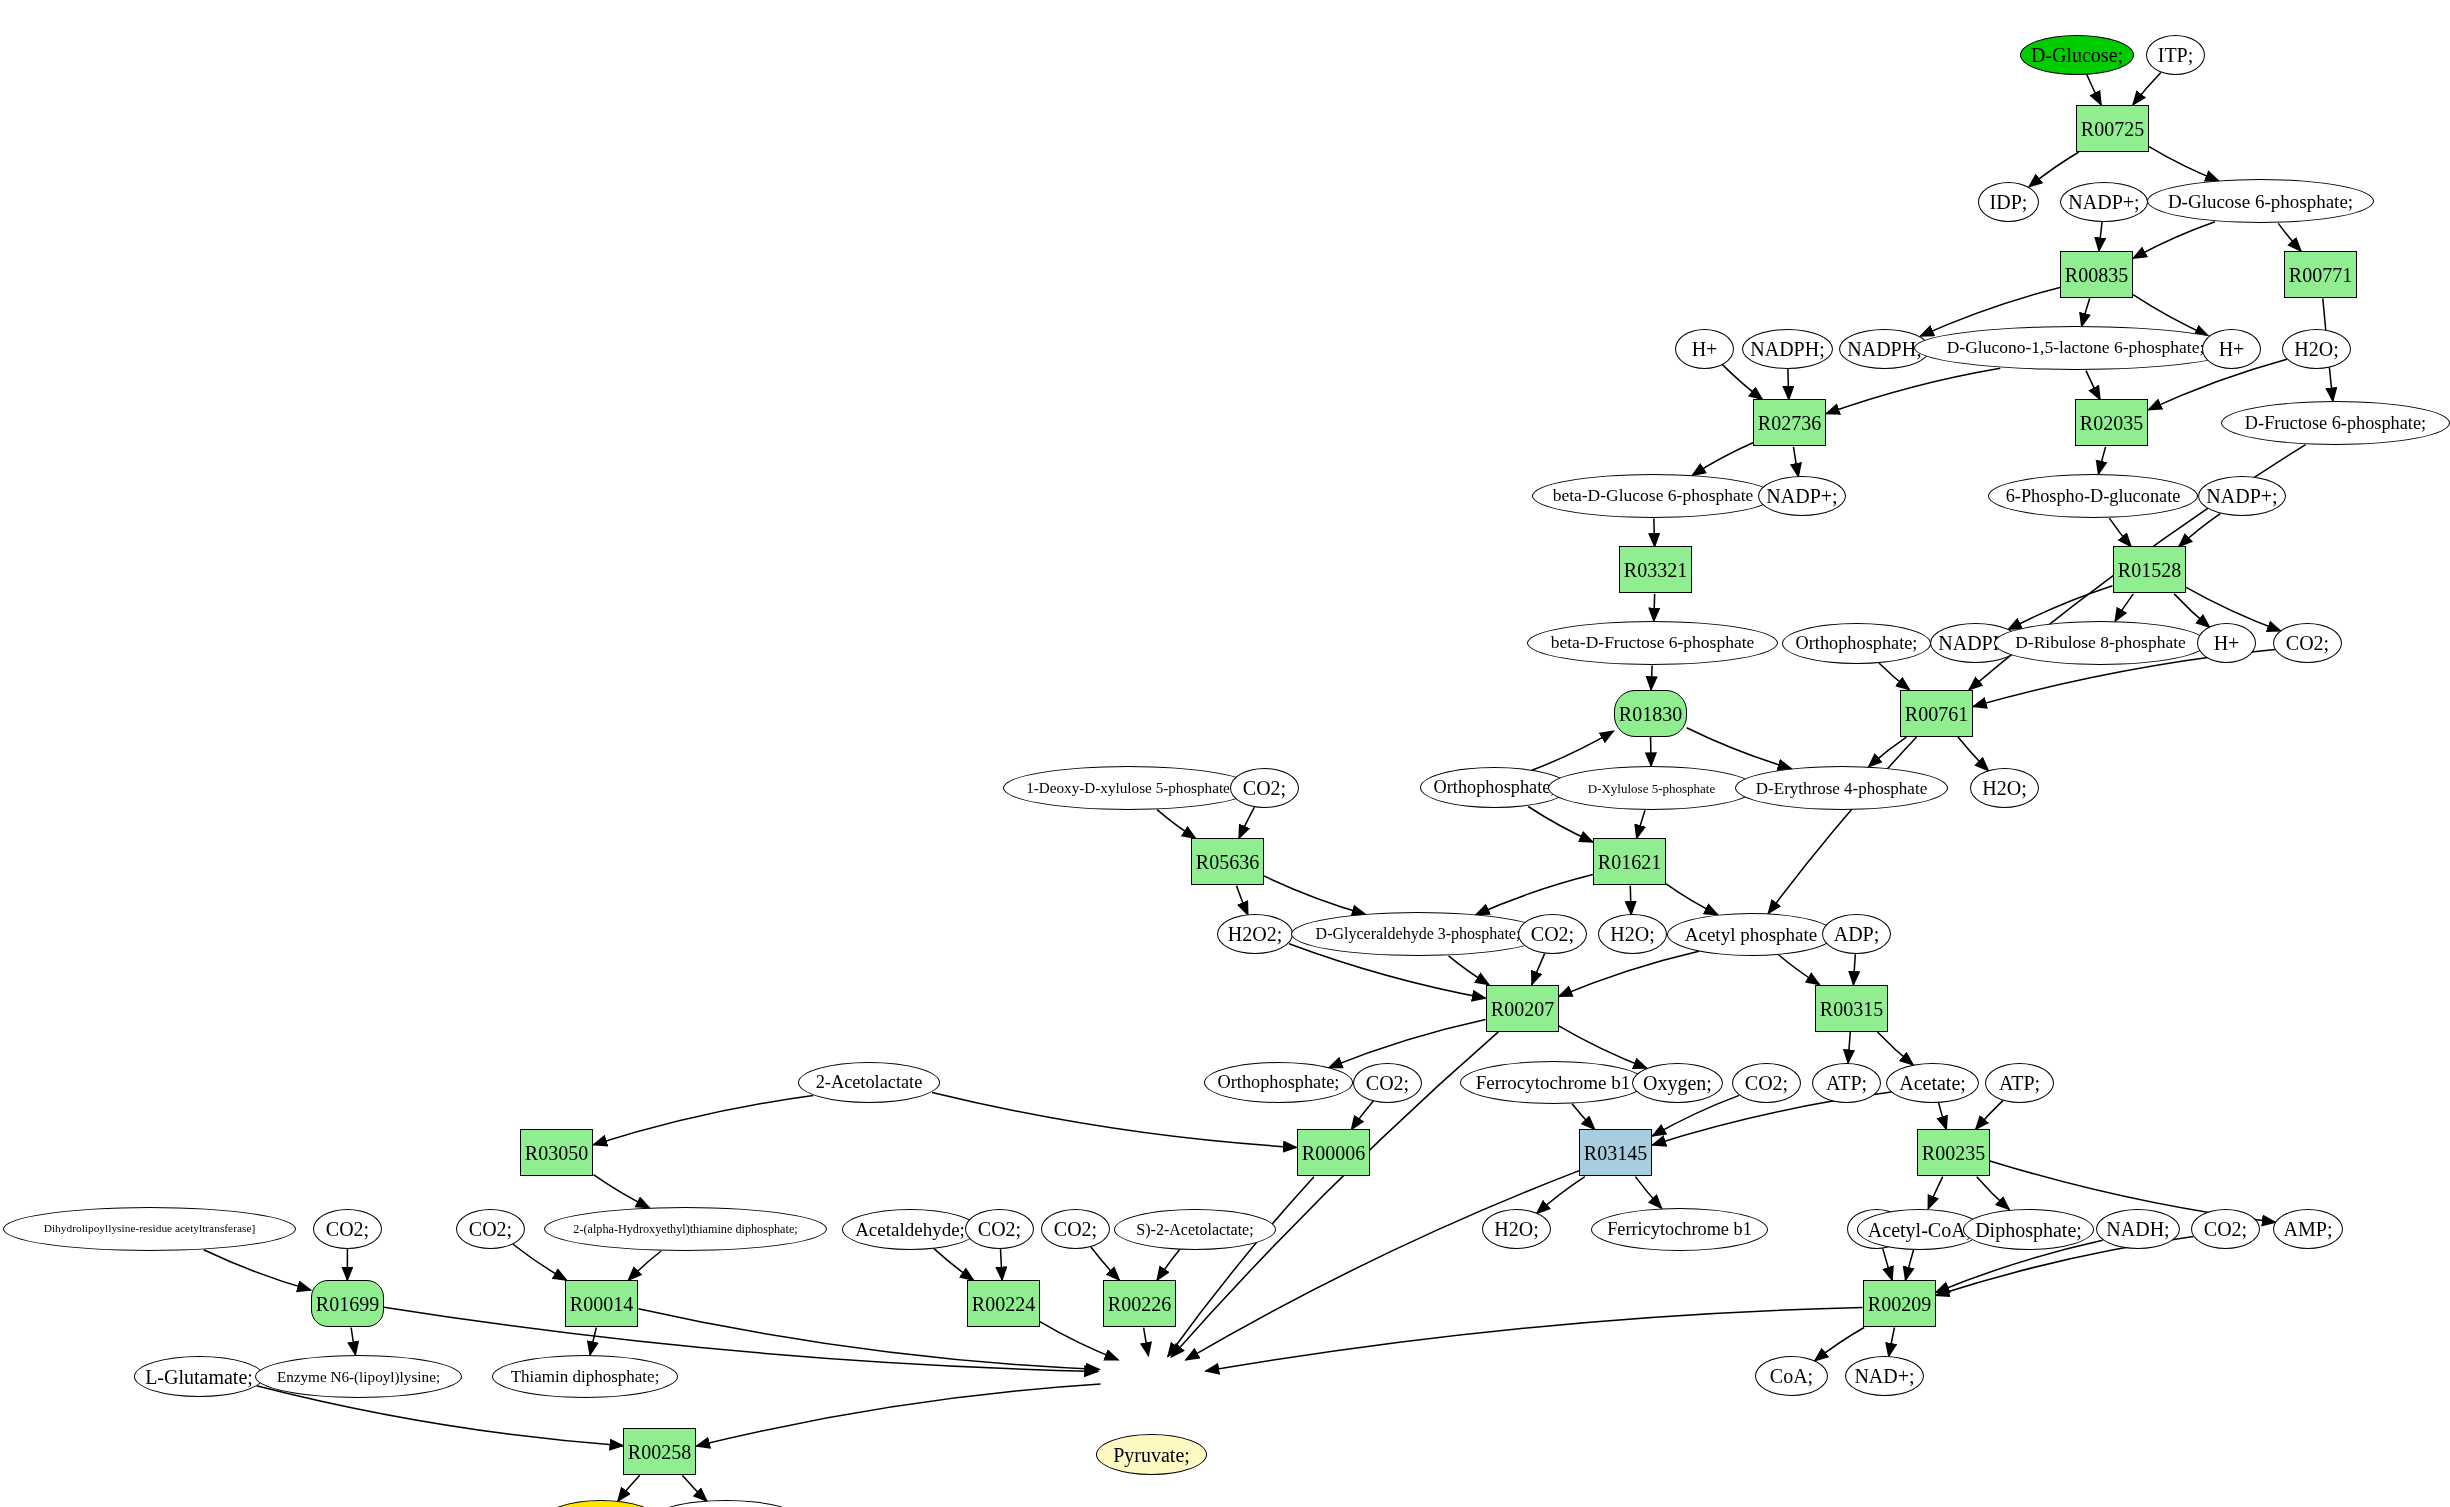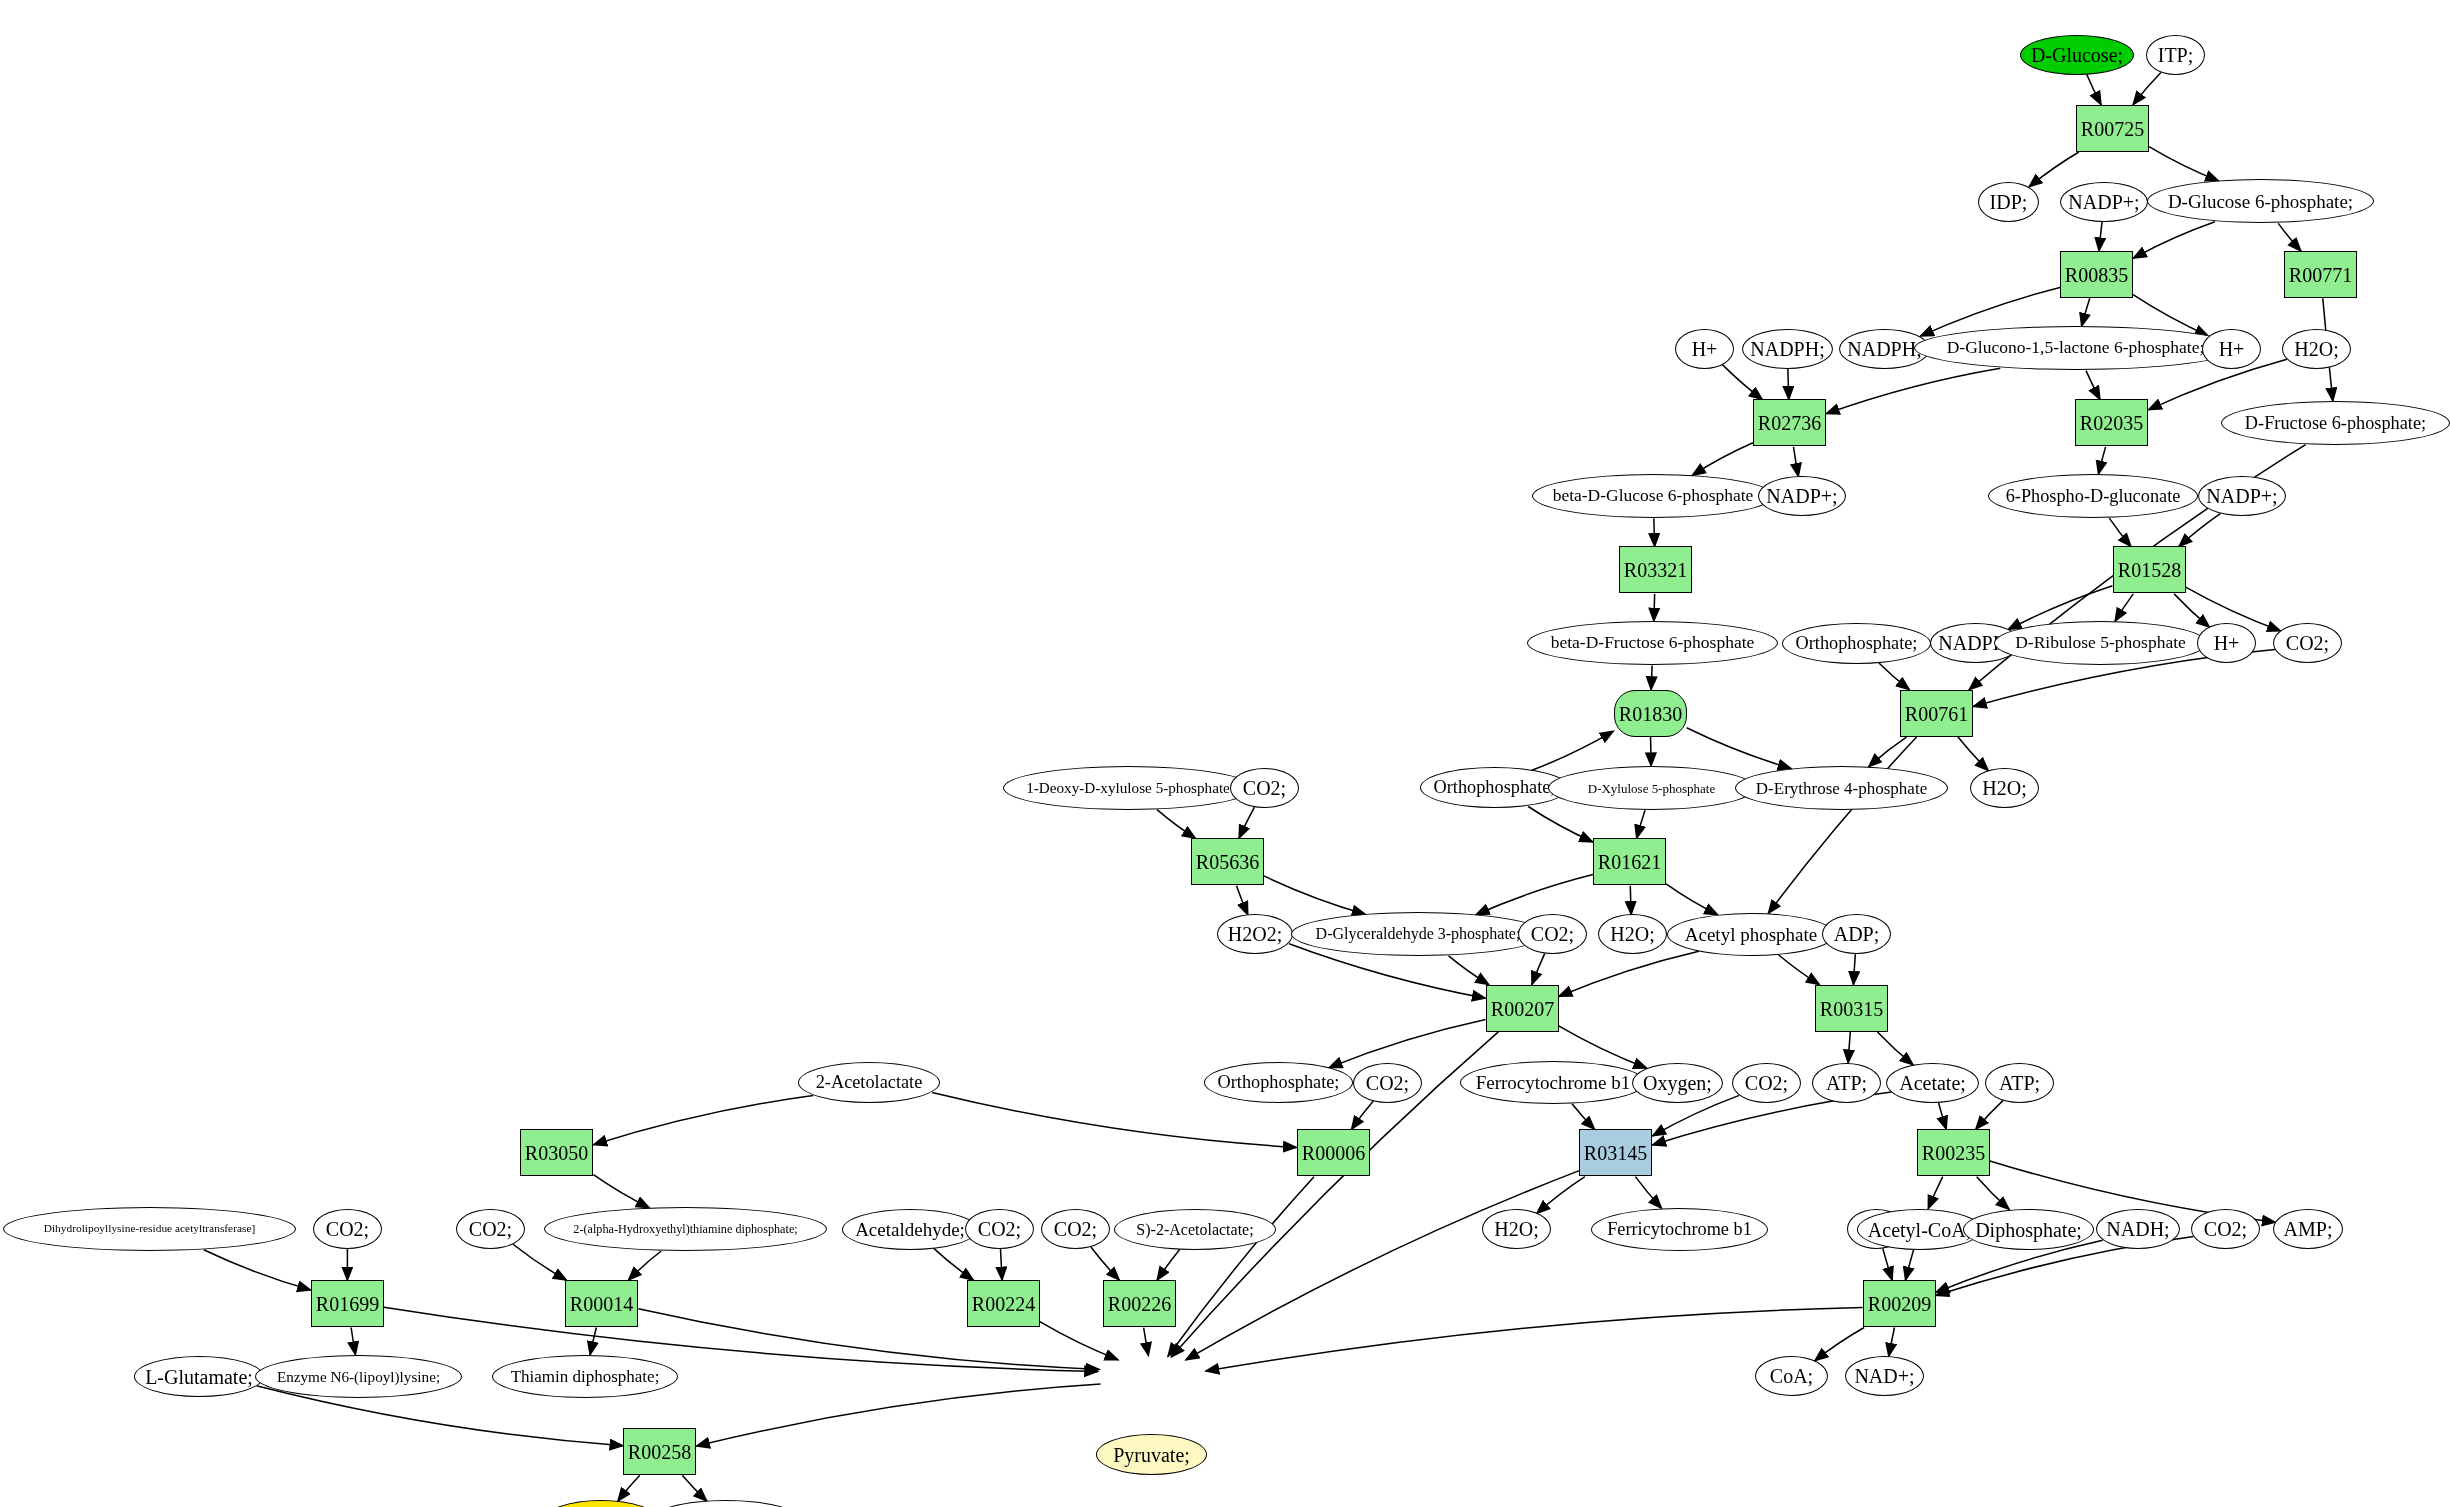--- a/index.html
+++ b/index.html
@@ -242,21 +242,21 @@
       <div class="node compound" style="left: 1527px; top: 588px; width: 251px; height: 44px; background: rgb(255, 255, 255);">
         <span class="node-label" style="font-size: 17.5px;">beta-D-Fructose 6-phosphate</span>
       </div>
       <div class="node compound" style="left: 1782px; top: 590px; width: 149px; height: 41px; background: rgb(255, 255, 255);">
         <span class="node-label" style="font-size: 18.3px;">Orthophosphate;</span>
       </div>
       <div class="node compound" style="left: 1930px; top: 590px; width: 91px; height: 40px; background: rgb(255, 255, 255);">
         <span class="node-label">NADPH;</span>
       </div>
       <div class="node compound" style="left: 1994px; top: 588px; width: 213px; height: 44px; background: rgb(255, 255, 255);">
-        <span class="node-label" style="font-size: 17.5px;">D-Ribulose 5-phosphate</span>
+        <span class="node-label" style="font-size: 17.5px;">D-Ribulose 8-phosphate</span>
       </div>
       <div class="node compound" style="left: 2197px; top: 590px; width: 59px; height: 40px; background: rgb(255, 255, 255);">
         <span class="node-label">H+</span>
       </div>
       <div class="node compound" style="left: 2273px; top: 590px; width: 69px; height: 40px; background: rgb(255, 255, 255);">
         <span class="node-label">CO2;</span>
       </div>
       <div class="node reaction" style="left: 1614px; top: 657px; width: 73px; height: 47px; background: rgb(144, 238, 144); border-radius: 21px;">
         <span class="node-label">R01830</span>
       </div>
@@ -391,21 +391,21 @@
       </div>
       <div class="node compound" style="left: 2096px; top: 1176px; width: 84px; height: 40px; background: rgb(255, 255, 255);">
         <span class="node-label">NADH;</span>
       </div>
       <div class="node compound" style="left: 2191px; top: 1176px; width: 69px; height: 40px; background: rgb(255, 255, 255);">
         <span class="node-label">CO2;</span>
       </div>
       <div class="node compound" style="left: 2273px; top: 1176px; width: 70px; height: 40px; background: rgb(255, 255, 255);">
         <span class="node-label">AMP;</span>
       </div>
-      <div class="node reaction" style="left: 311px; top: 1247px; width: 73px; height: 47px; background: rgb(144, 238, 144);">
+      <div class="node reaction" style="left: 311px; top: 1247px; width: 73px; height: 47px; background: rgb(144, 238, 144); border-radius: 17px;">
         <span class="node-label">R01699</span>
       </div>
       <div class="node reaction" style="left: 565px; top: 1247px; width: 73px; height: 47px; background: rgb(144, 238, 144);">
         <span class="node-label">R00014</span>
       </div>
       <div class="node reaction" style="left: 967px; top: 1247px; width: 73px; height: 47px; background: rgb(144, 238, 144);">
         <span class="node-label">R00224</span>
       </div>
       <div class="node reaction" style="left: 1103px; top: 1247px; width: 73px; height: 47px; background: rgb(144, 238, 144);">
         <span class="node-label">R00226</span>

